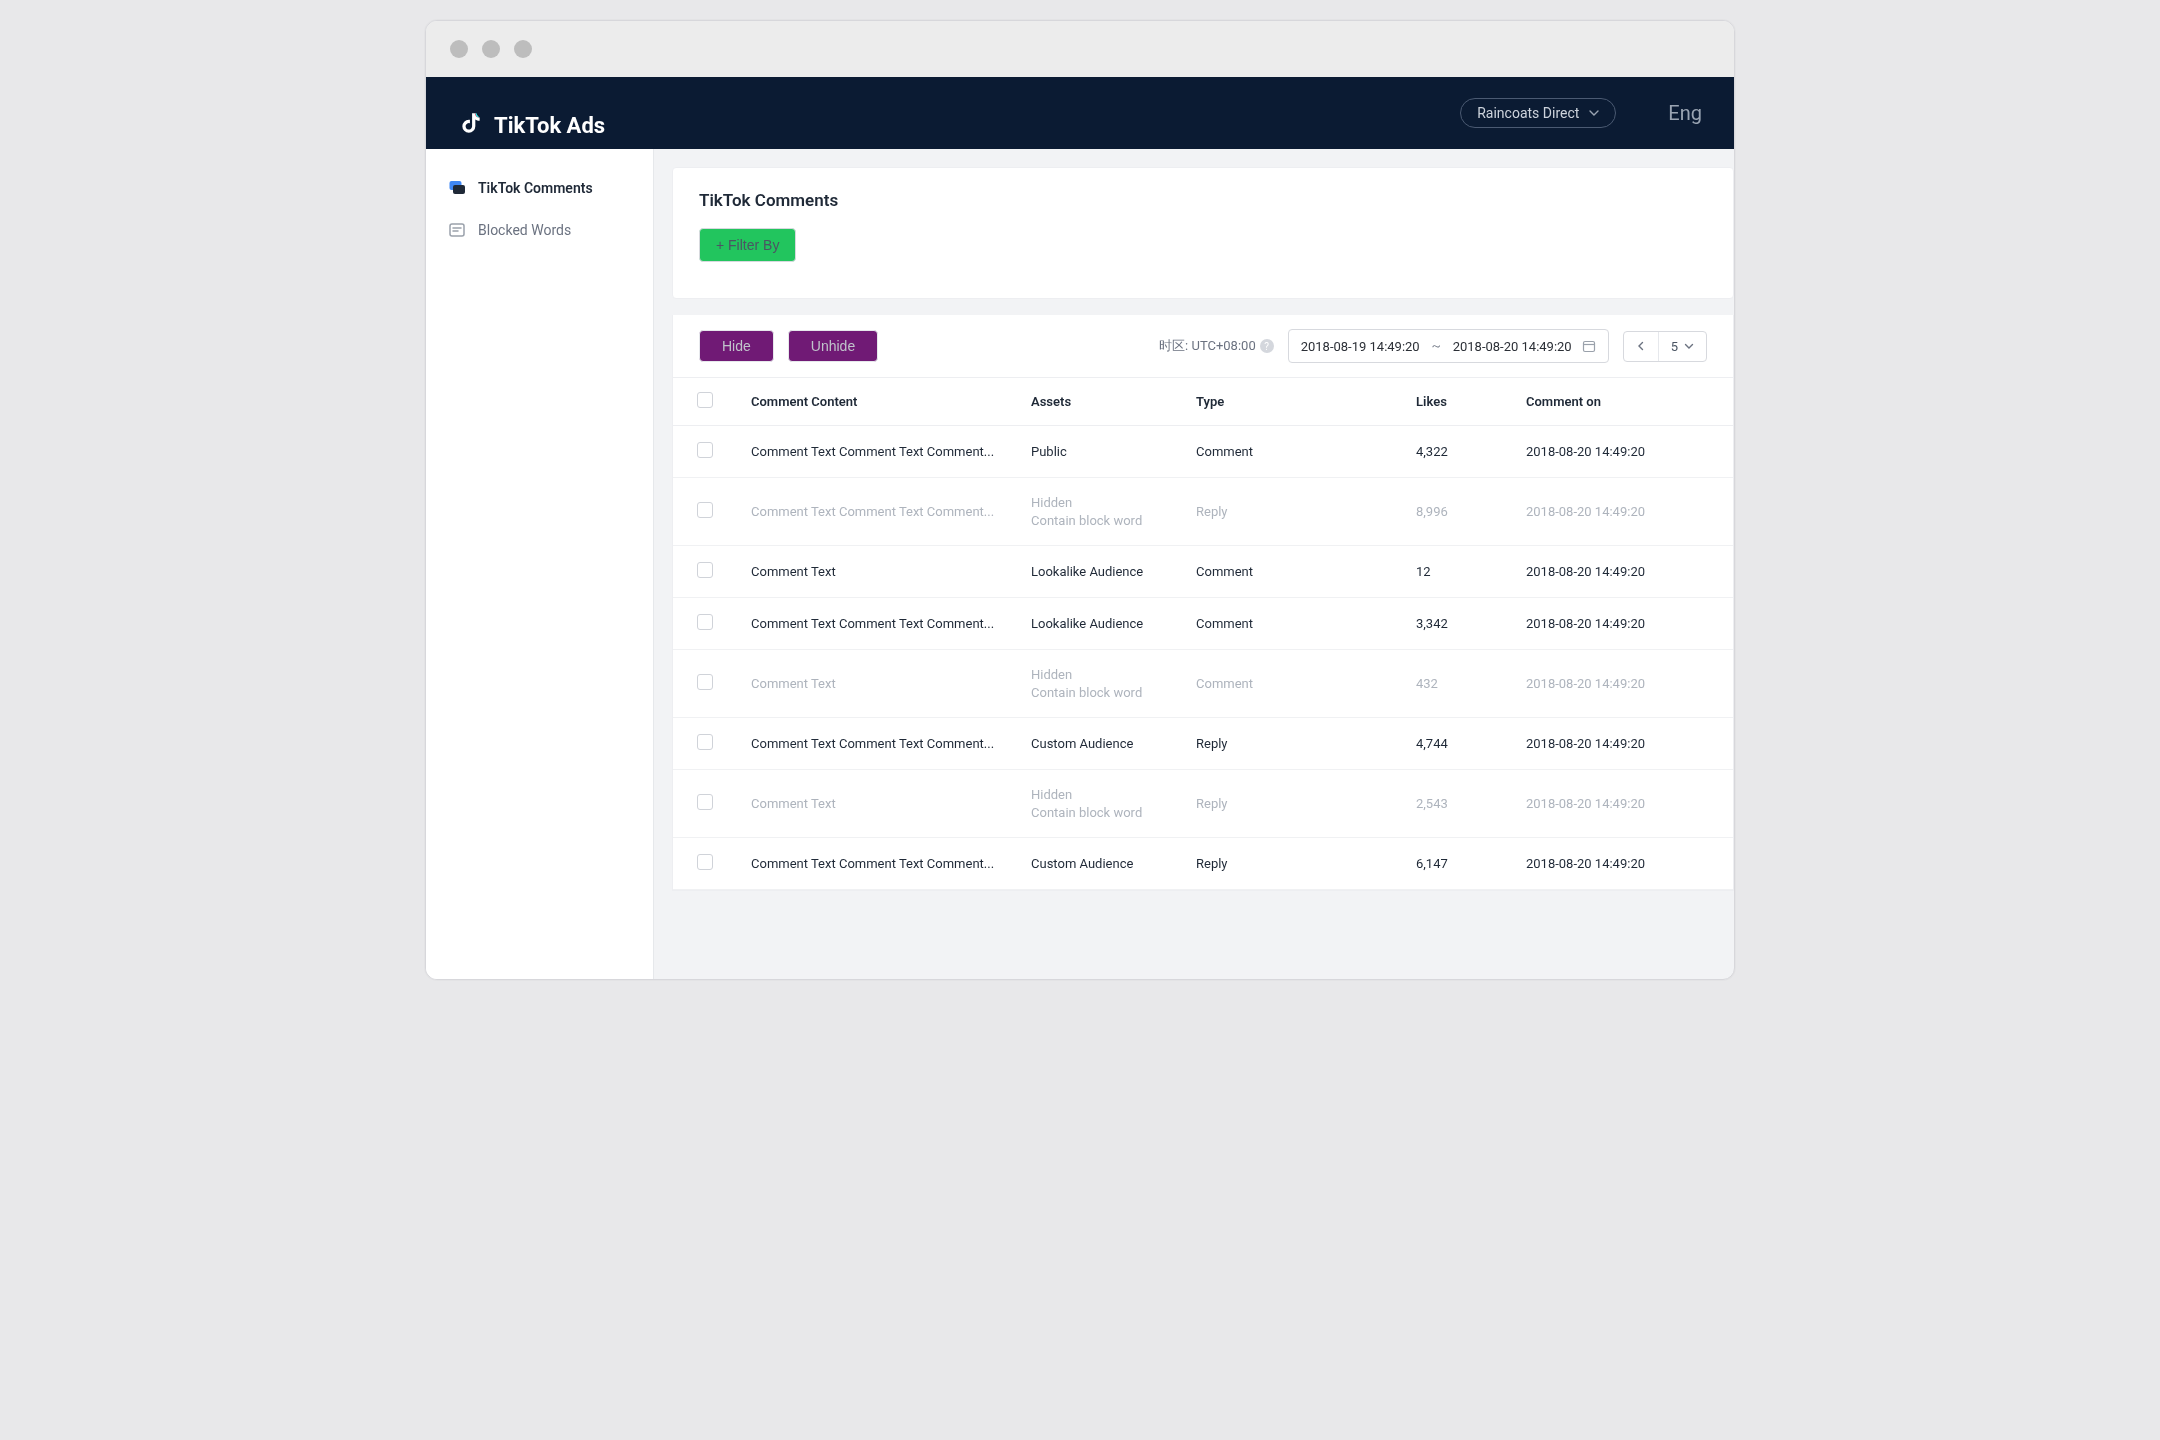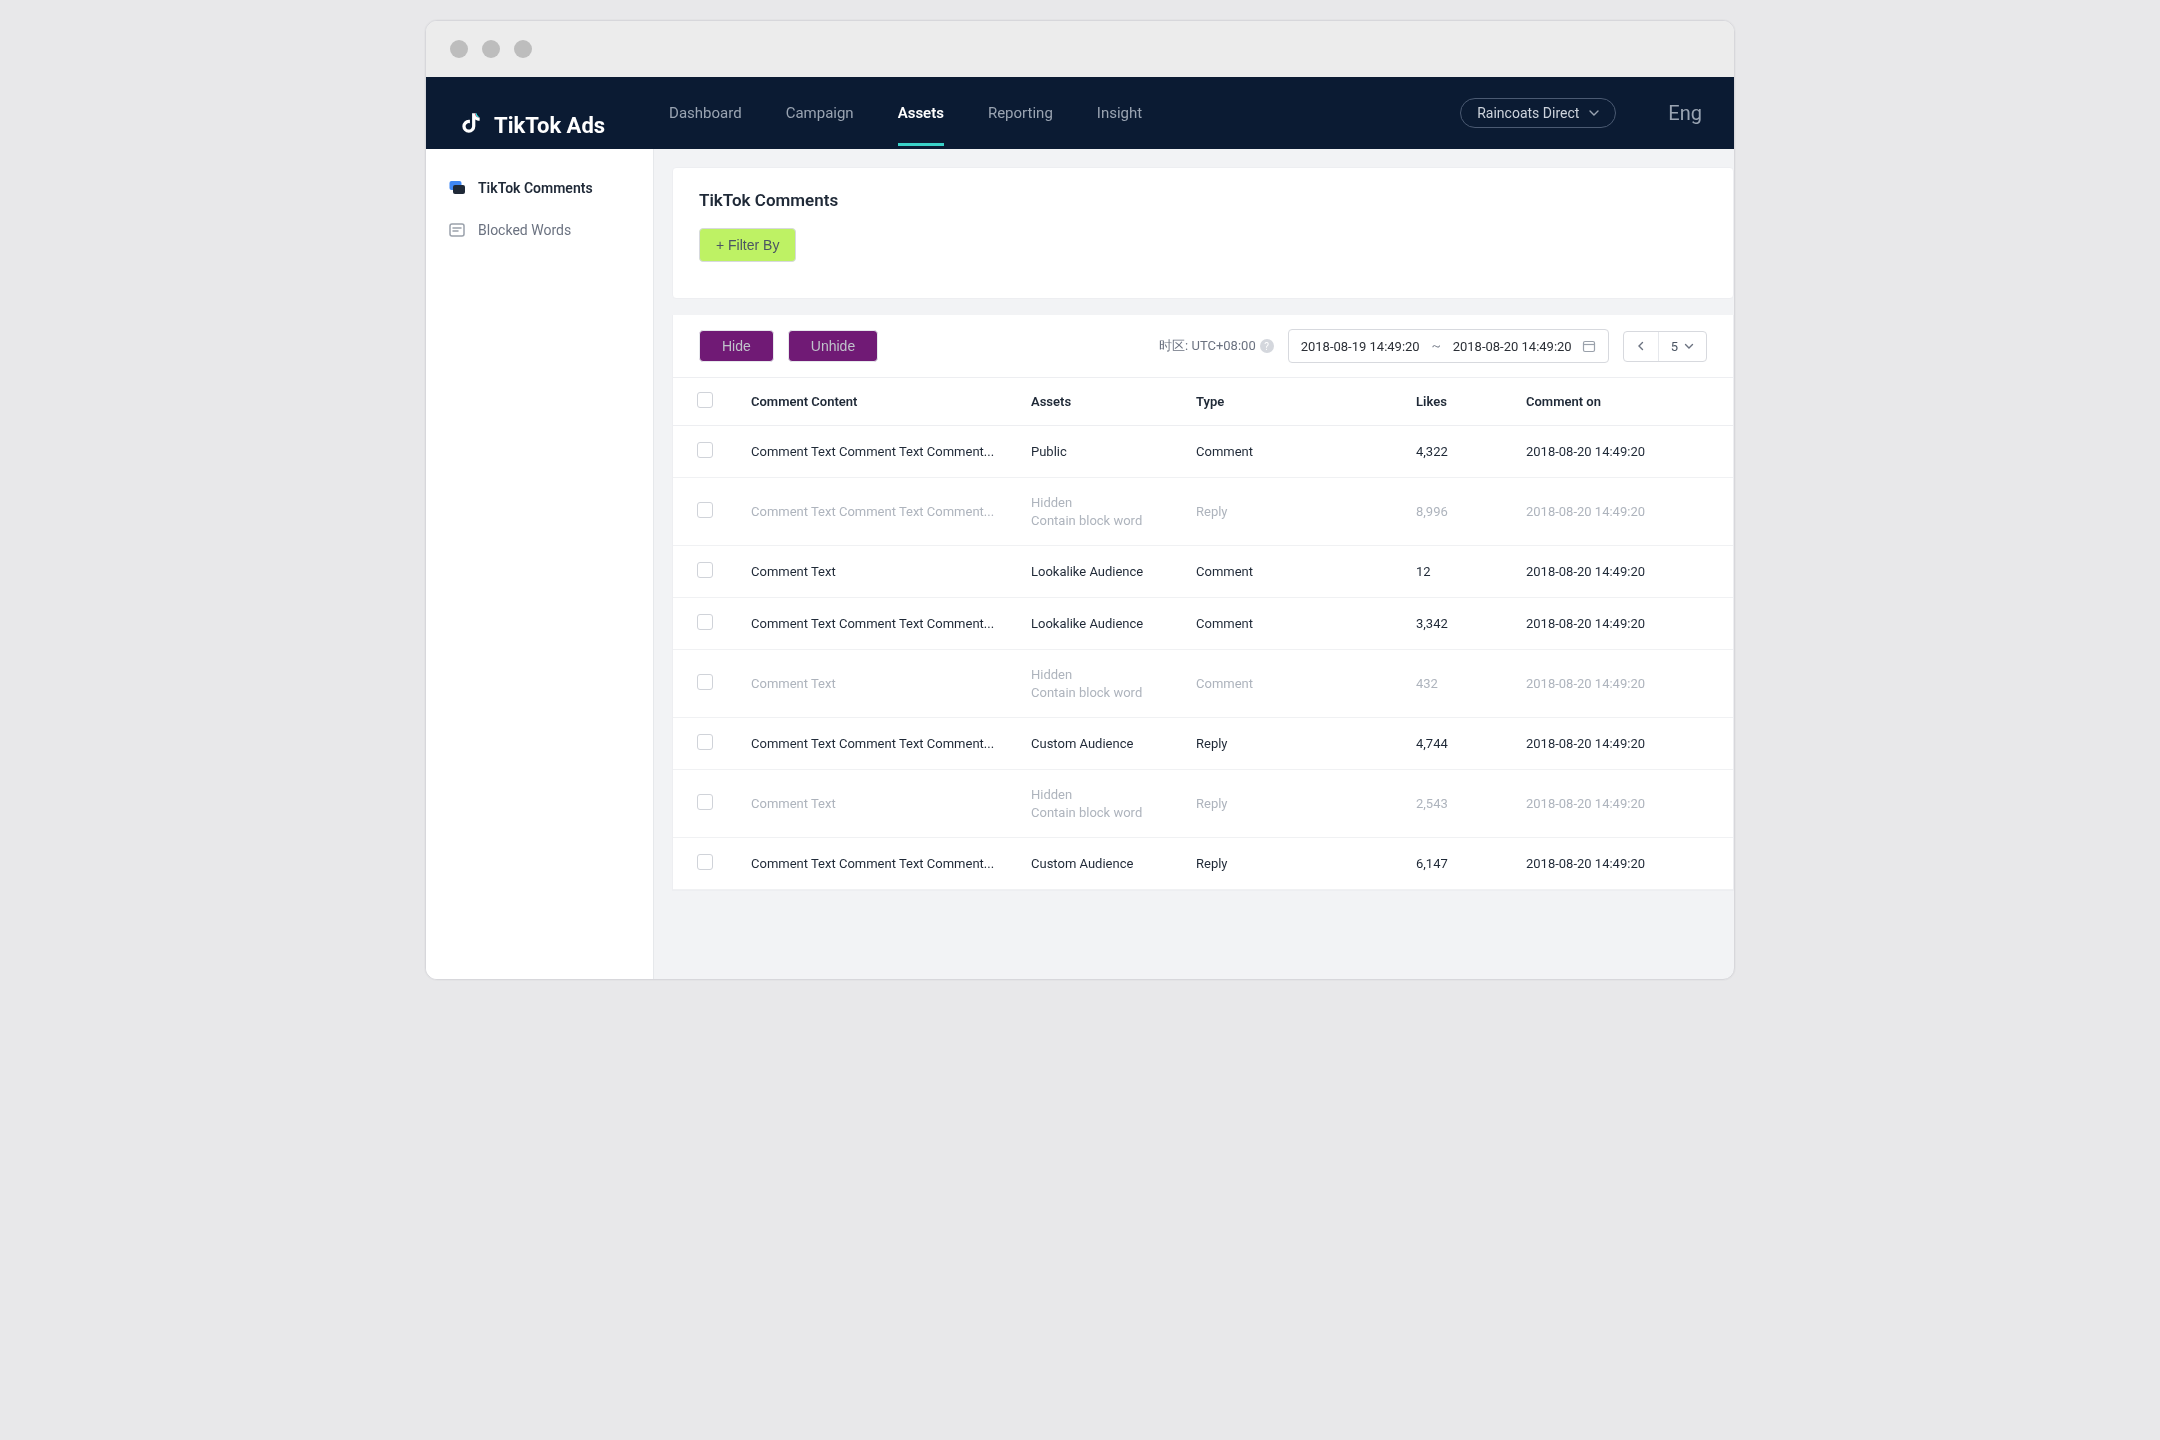--- a/index.html
+++ b/index.html
@@ -86,21 +86,21 @@
     background: #ffffff;
     border: 1px solid #edeef1;
     border-radius: 4px;
     padding: 22px 26px 20px 26px;
     margin-right: 0;
   }
   .panel-title { font-size: 17px; color: #1f2937; font-weight: 600; margin-bottom: 18px; }
   .filter-row { display: flex; gap: 18px; align-items: center; margin-bottom: 16px; }
   .btn {
     border: 1px solid #d7d9de;
-    background: #bef264;
+    background: #22c55e;
     padding: 8px 16px;
     font-size: 14px;
     color: #4b5563;
     border-radius: 4px;
     cursor: pointer;
     display: inline-flex;
     align-items: center;
     gap: 8px;
   }
   .search-wrap {
@@ -239,27 +239,20 @@
       <span>
         <svg viewBox="0 0 24 24" fill="none">
           <path d="M16 3c.3 2.2 1.8 3.8 4 4v3c-1.6 0-3-.5-4-1.3V15a6 6 0 1 1-6-6c.3 0 .7 0 1 .1v3.1A3 3 0 1 0 13 15V3h3z" fill="#ffffff"></path>
           <path d="M16 3c.2 1.5 1 2.7 2.3 3.4" stroke="#ff2d55" stroke-width="1.2"></path>
           <path d="M16.5 3c.2 1.5 1 2.7 2.3 3.4" stroke="#25f4ee" stroke-width="1.2"></path>
         </svg>
       </span>
       <span>TikTok Ads</span>
     </div>
 
-    <div class="navlinks">
-      <span class="navlink">Dashboard</span>
-      <span class="navlink">Campaign</span>
-      <span class="navlink active">Assets</span>
-      <span class="navlink">Reporting</span>
-      <span class="navlink">Insight</span>
-    </div>
 
     <div class="nav-spacer"></div>
 
     <div class="account-pill">
       <span>Raincoats Direct</span>
       <span class="chev">
         <svg viewBox="0 0 10 10">
             <path d="M1 3l4 4 4-4" stroke="#9aa4b2" stroke-width="1.4" fill="none" stroke-linecap="round"></path>
           </svg>
       </span>

